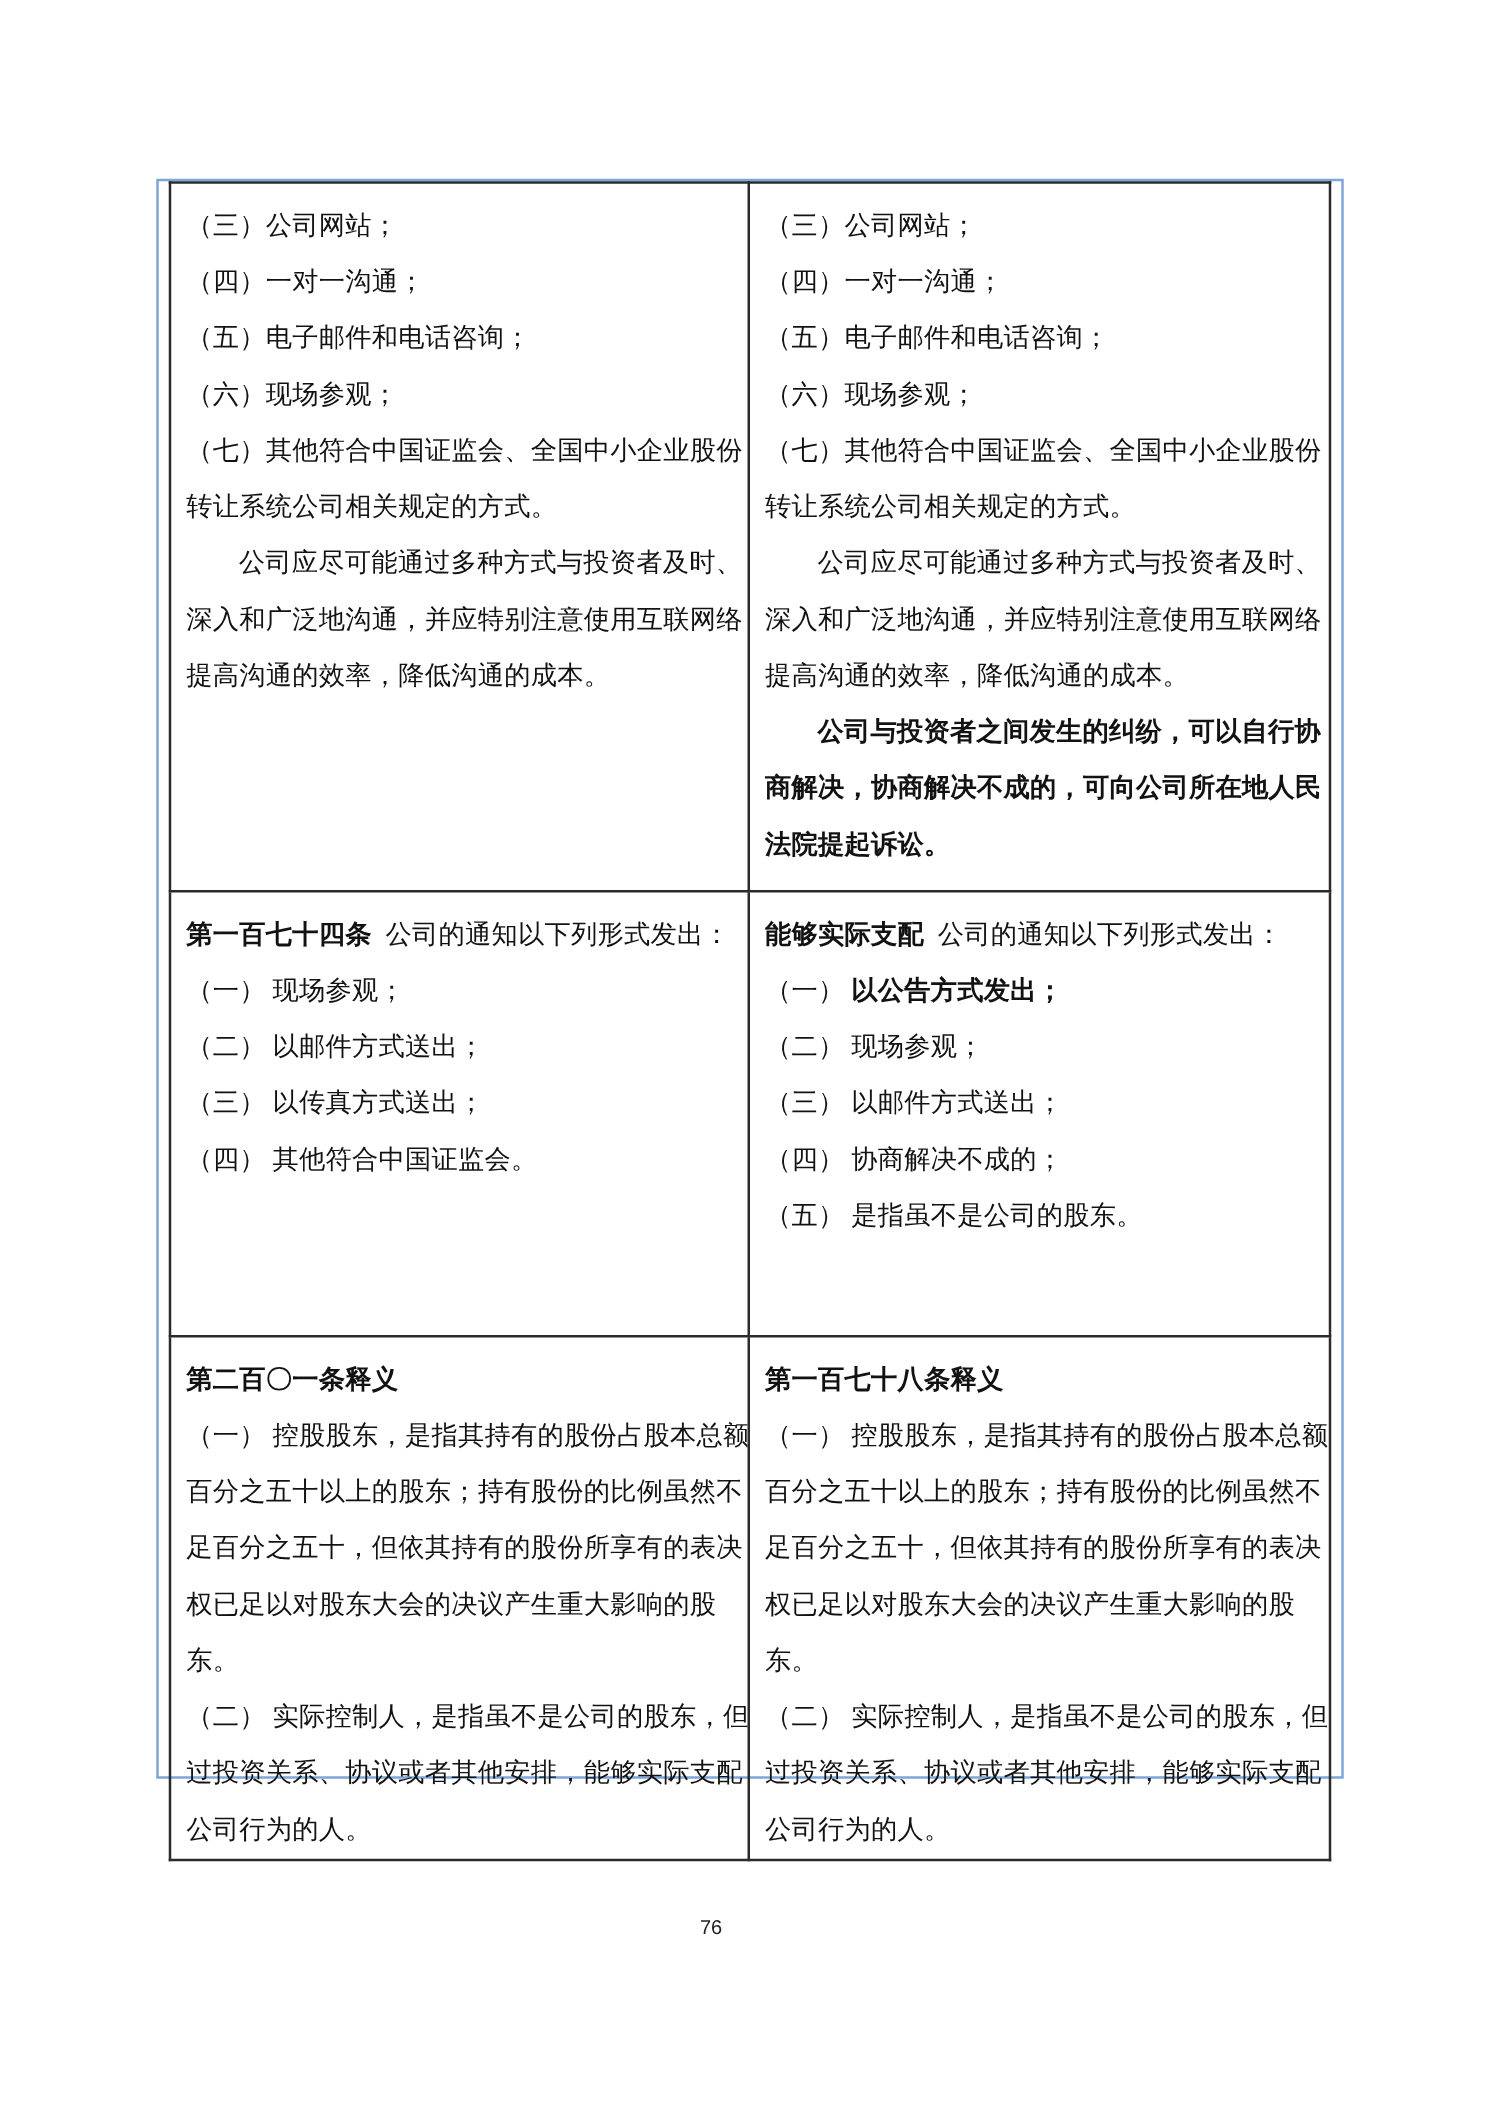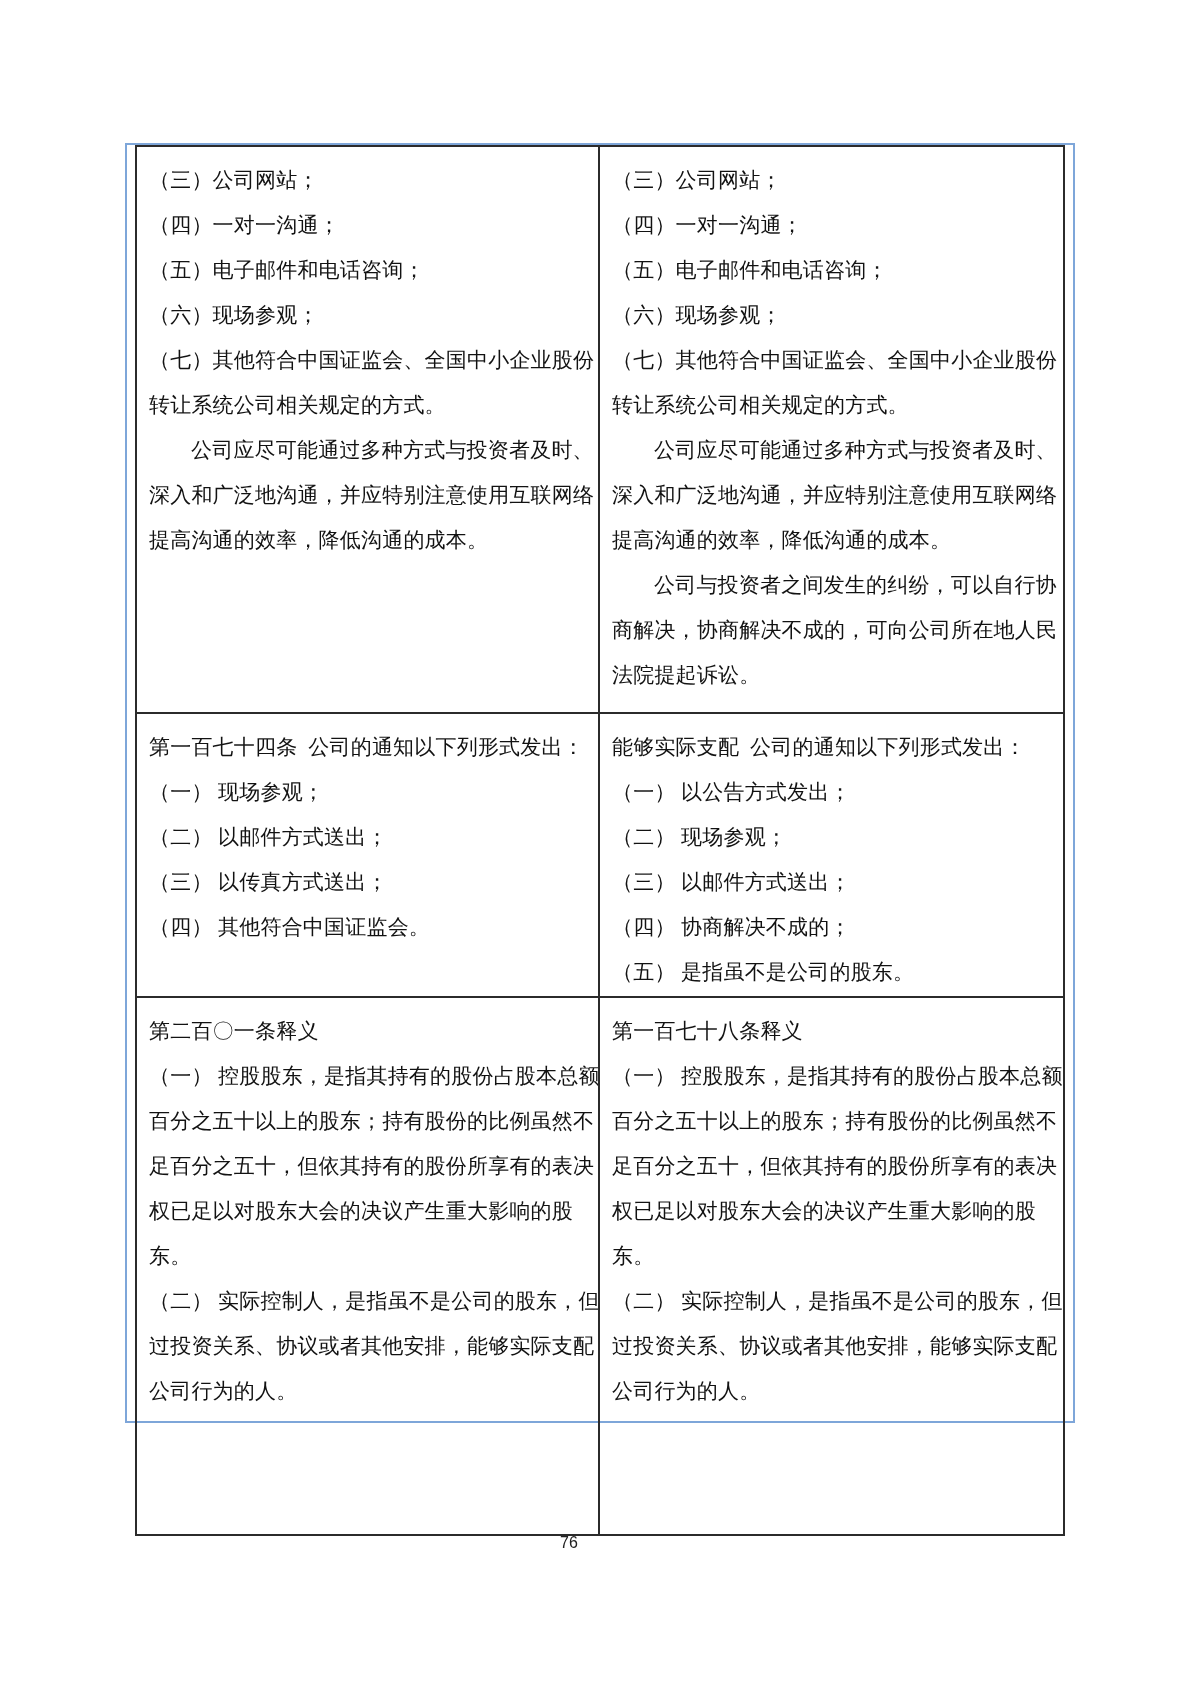--- a/index.html
+++ b/index.html
@@ -29,31 +29,31 @@
     border-radius:20px;
   }
   table.cmp td{
     border:2px solid var(--tborder);
     vertical-align:top;
     padding:11px 4px 0 12px;
     box-sizing:border-box;
     overflow:hidden;
   }
   table.cmp tr:nth-child(1) td{height:567px;}
-  table.cmp tr:nth-child(2) td{height:284px;}
-  table.cmp tr:nth-child(3) td{height:538px;}
+  table.cmp tr:nth-child(2) td{height:356px;}
+  table.cmp tr:nth-child(3) td{height:419px;}
   .line{
     height:45px;line-height:45px;
     font-size:21px;
     letter-spacing:0.2px;
     white-space:pre;
     color:var(--text);
   }
   .ind{padding-left:42px;}
-  .b{font-weight:400;}
+  .b{font-weight:700;}
   .page-number{
     position:absolute;left:560px;top:1532px;width:140px;
     font-family:"Liberation Sans","DejaVu Sans",sans-serif;
     font-size:16px;line-height:22px;
     color:#222222;
   }
 </style>
 </head>
 <body>
 

